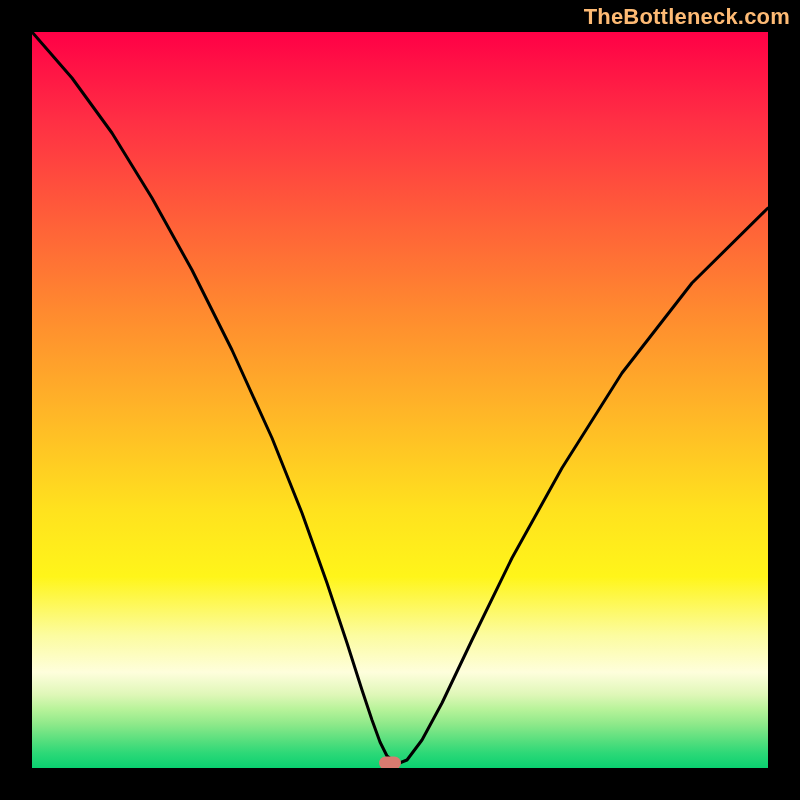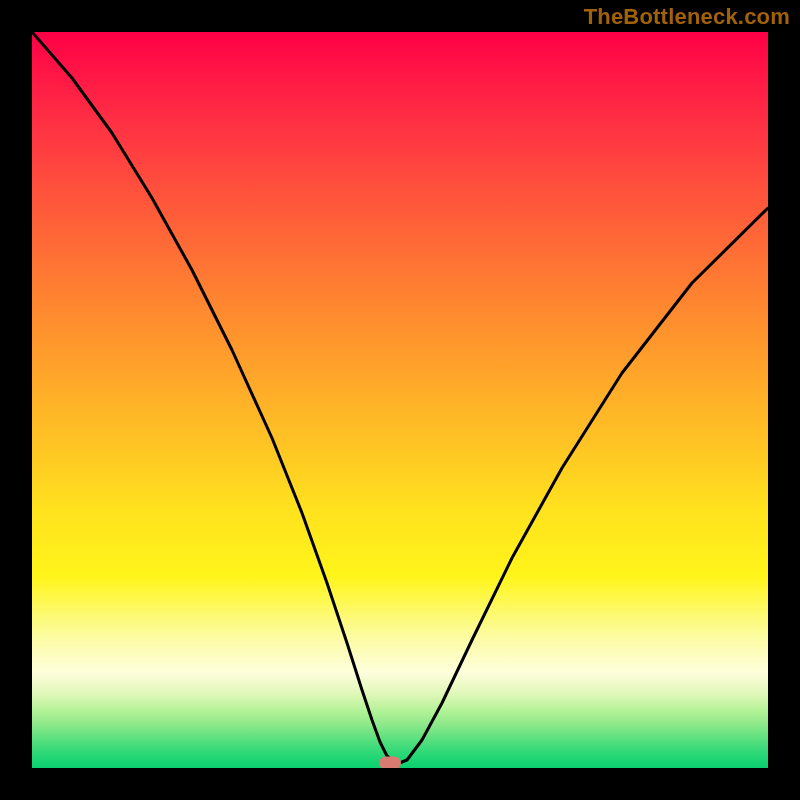--- a/index.html
+++ b/index.html
@@ -14,21 +14,21 @@
   .frame {
     position: relative;
     width: 800px;
     height: 800px;
     background: #000;
   }
   .attribution {
     position: absolute;
     top: 4px;
     right: 10px;
-    color: #a16207;
+    color: #fdba74;
     font-size: 22px;
     font-weight: 600;
     letter-spacing: 0.2px;
     user-select: none;
     text-align: center;
   }
   .plot {
     position: absolute;
     left: 32px;
     top: 32px;

